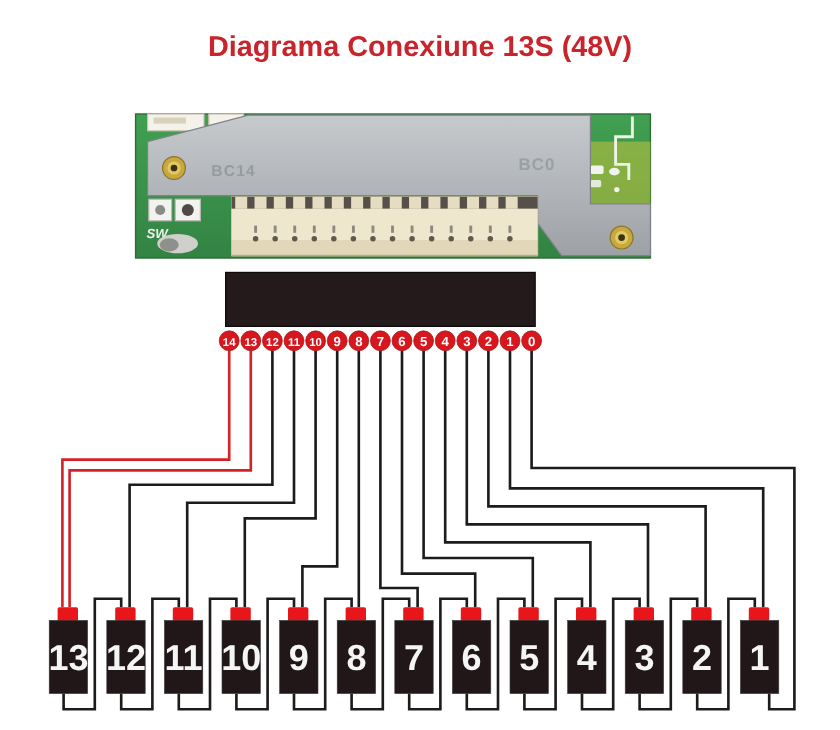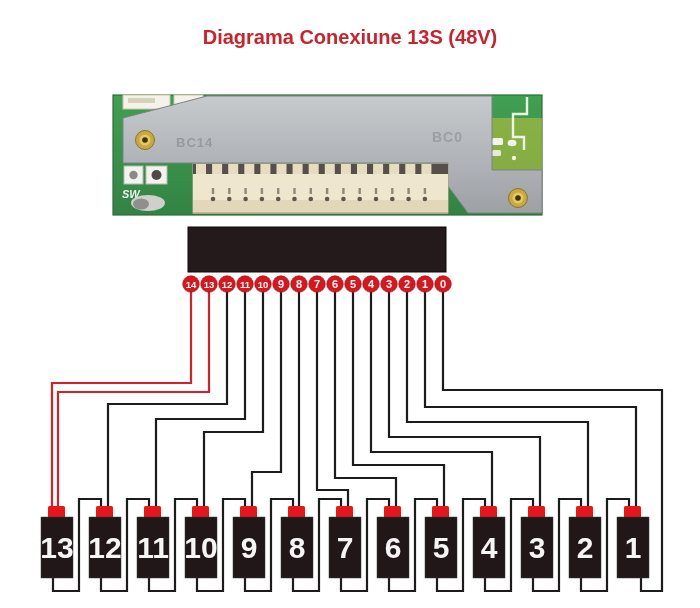--- a/index.html
+++ b/index.html
@@ -1,19 +1,19 @@
 <!DOCTYPE html>
 <html><head>
 <meta charset="utf-8">
 <style>
   html,body{margin:0;padding:0;background:#ffffff;}
   .stage{position:relative;width:700px;height:608px;background:#fff;overflow:hidden;
          font-family:"Liberation Sans",sans-serif;}
   .title{position:absolute;top:26px;left:0;width:100%;text-align:center;
-         font-size:20px;font-weight:bold;letter-spacing:0px;}
+         font-size:24px;font-weight:bold;letter-spacing:0px;}
   svg{position:absolute;left:0;top:0;}
   svg text{font-family:"Liberation Sans",sans-serif;}
 </style>
 </head>
 <body>
 
 <div class="stage">
 
   <div class="title" id="title" style="color: rgb(201, 36, 43);">Diagrama Conexiune 13S (48V)</div>
 

